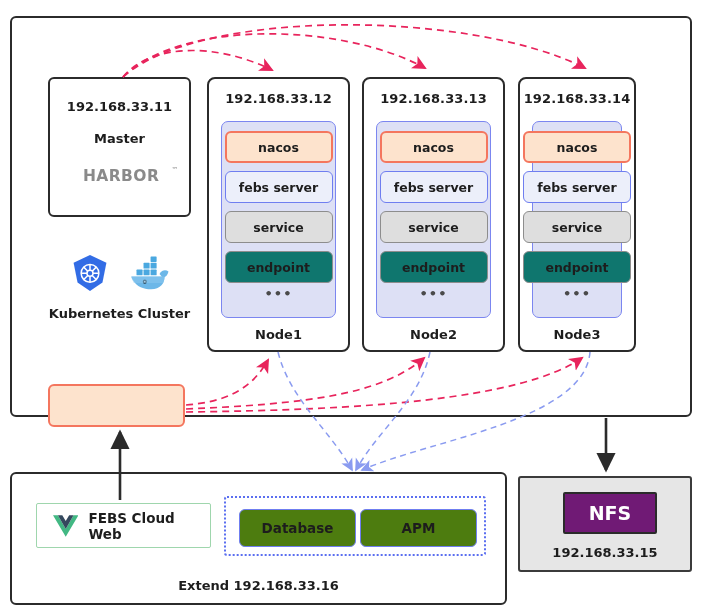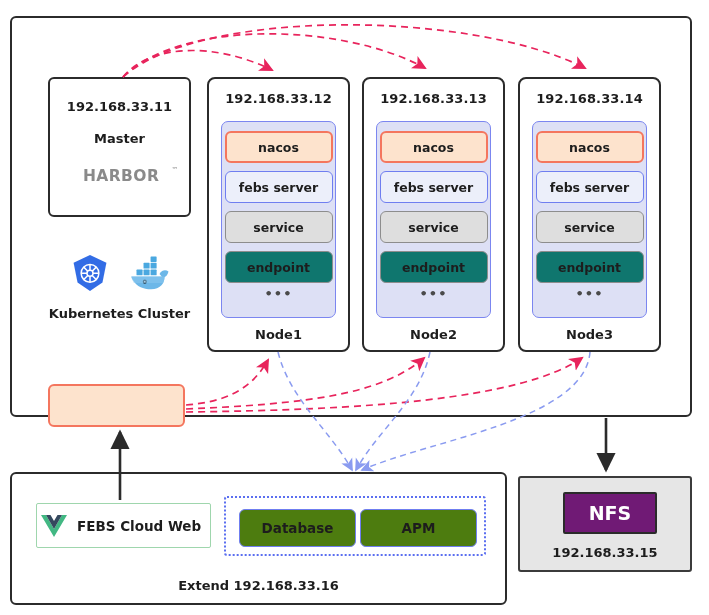--- a/index.html
+++ b/index.html
@@ -46,21 +46,21 @@
   .ingress{background:#fde3cd;border:2px solid #f4765e;border-radius:6px;
            display:flex;align-items:center;justify-content:center;
            font-size:14px;font-weight:bold;color:#1d1d1d;}
 
   
   .k8scap{position:absolute;text-align:center;font-size:13px;font-weight:bold;
           color:#1d1d1d;}
 
   
   .vuebox{border:1.8px solid #9fd6ad;background:#fff;border-radius:2px;
-          display:flex;align-items:center;padding-left:4px;gap:10px;}
+          display:flex;align-items:center;padding-left:16px;gap:10px;}
   .vuelabel{font-size:13.5px;font-weight:bold;color:#1d1d1d;}
   .dotted-group{border:2.2px dotted #5b6ff0;border-radius:3px;background:#fff;}
   .dbchip{position:absolute;border:1.8px solid #6f7ef0;background:#4d7c0f;
           border-radius:6px;display:flex;align-items:center;justify-content:center;
           font-size:13.5px;font-weight:bold;color:#1d1d1d;}
   .extend-label{position:absolute;left:0;right:0;bottom:10px;text-align:center;
                 font-size:13px;font-weight:bold;color:#1d1d1d;}
   .nfschip{position:absolute;background:#701a75;border:2px solid #2b2b2b;
            border-radius:2px;display:flex;align-items:center;justify-content:center;
            font-size:19px;font-weight:bold;color:#fff;}
@@ -144,21 +144,21 @@
     <div class="pod">
       <div class="chip chip-nacos">nacos</div>
       <div class="chip chip-febs">febs server</div>
       <div class="chip chip-service">service</div>
       <div class="chip chip-endpoint">endpoint</div>
       <div class="dots">•••</div>
     </div>
     <div class="host-name">Node2</div>
   </div>
 
-  <div class="abs hostbox" style="left:518px;top:77px;width:143px;height:275px;">
+  <div class="abs hostbox" style="left:518px;top:77px;width:118px;height:275px;">
     <div class="host-ip">192.168.33.14</div>
     <div class="pod">
       <div class="chip chip-nacos">nacos</div>
       <div class="chip chip-febs">febs server</div>
       <div class="chip chip-service">service</div>
       <div class="chip chip-endpoint">endpoint</div>
       <div class="dots">•••</div>
     </div>
     <div class="host-name">Node3</div>
   </div>

